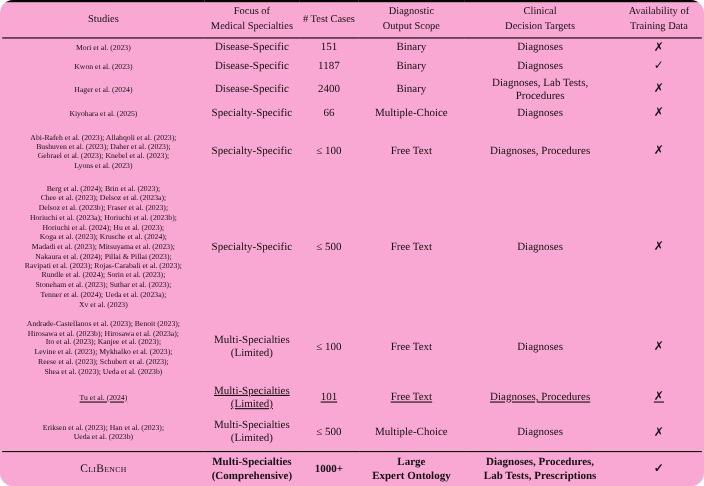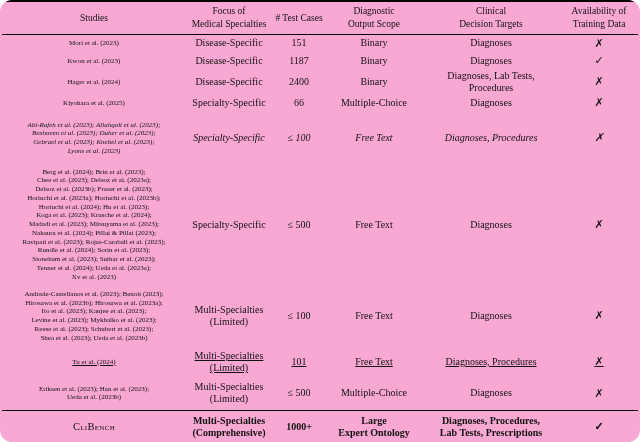--- a/index.html
+++ b/index.html
@@ -45,21 +45,21 @@
     line-height: 1.3;
     border-bottom: 1px solid #000000;
   }
   tbody td { font-size: 10px; line-height: 1.2; }
 
   
   tbody tr:nth-child(1),
   tbody tr:nth-child(2),
   tbody tr:nth-child(3),
   tbody tr:nth-child(4) { height: 18px; }
-  tbody tr:nth-child(5) { height: 52px; font-style: italic; }
+  tbody tr:nth-child(5) { height: 52px; }
   tbody tr:nth-child(6) { height: 121px; }
   tbody tr:nth-child(7) { height: 62px; }
   tbody tr:nth-child(8) { height: 30px; text-decoration: underline; }
   tbody tr:nth-child(9) { height: 33px; margin-top: 48px; }
   tbody tr:nth-child(10){ height: 34px; }
 
   td.cell-studies {
     font-size: 7px;
     line-height: 1.25;
   }

